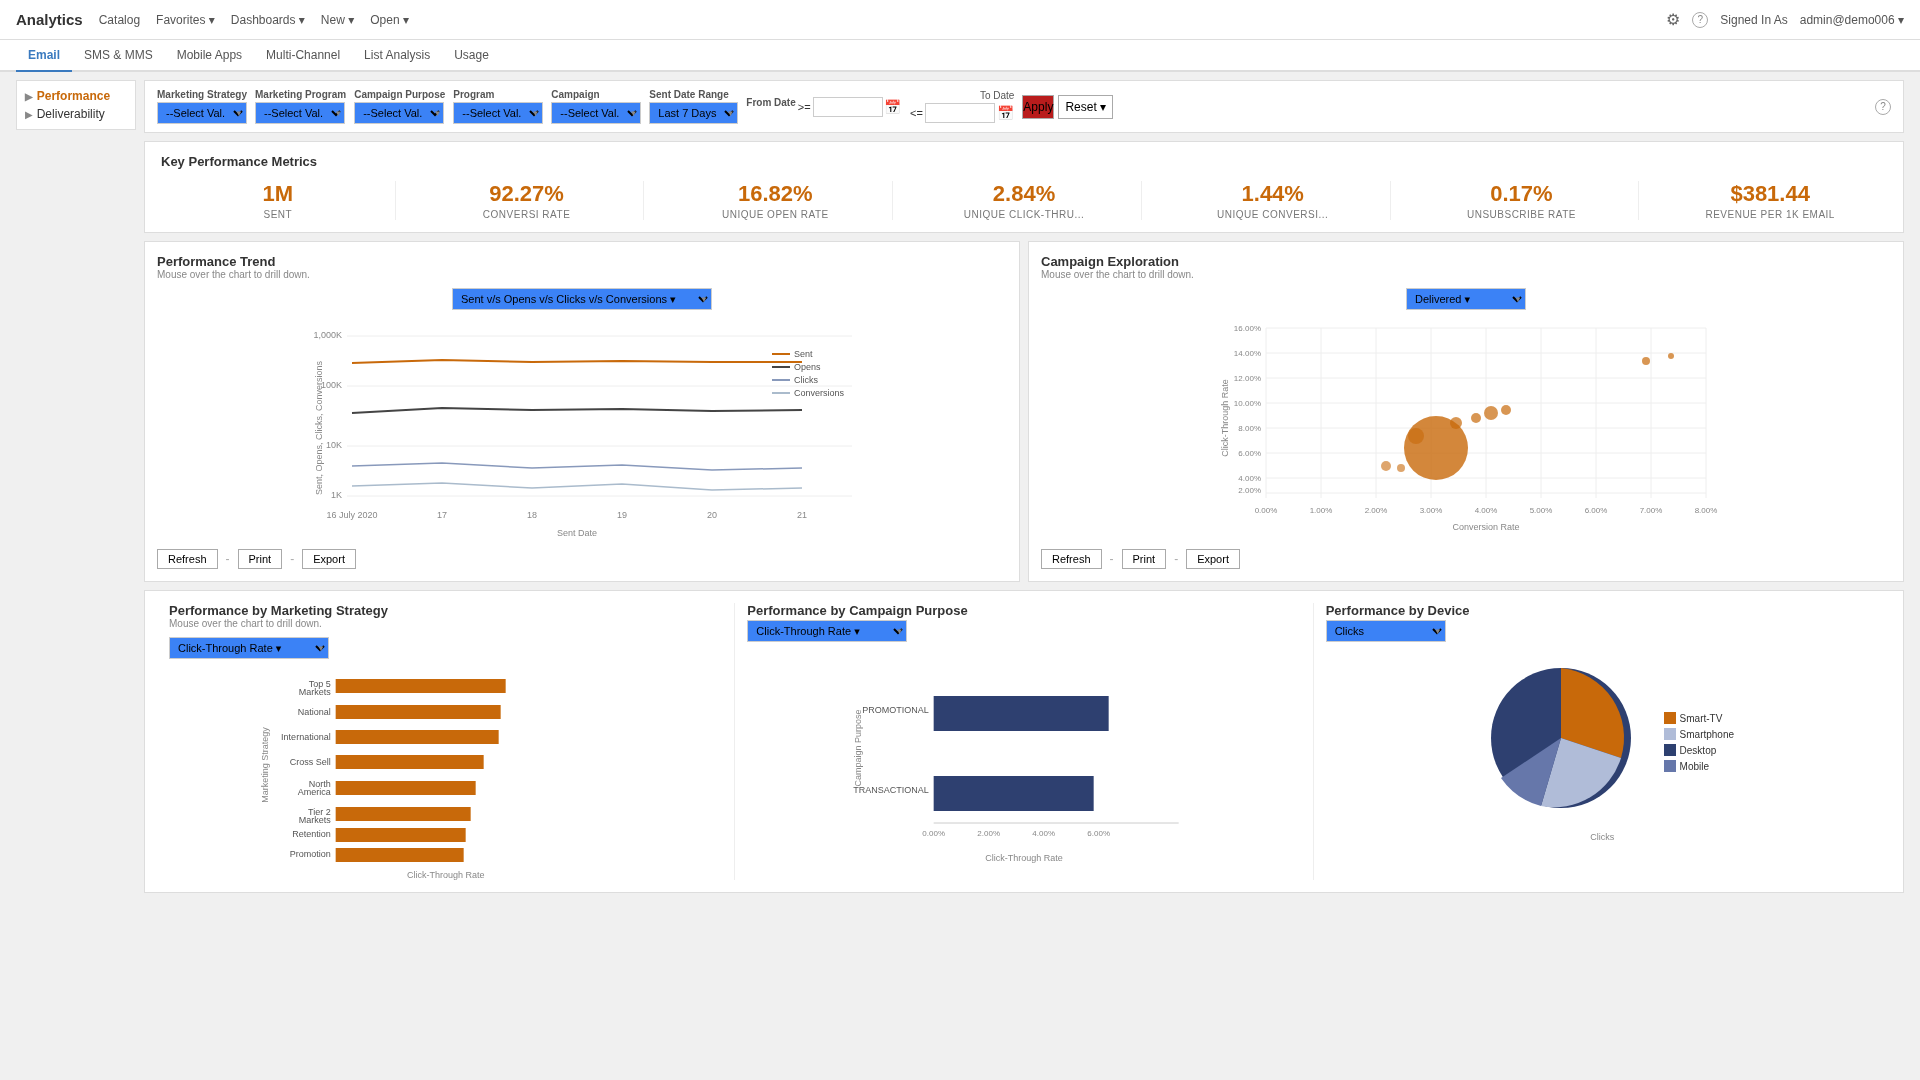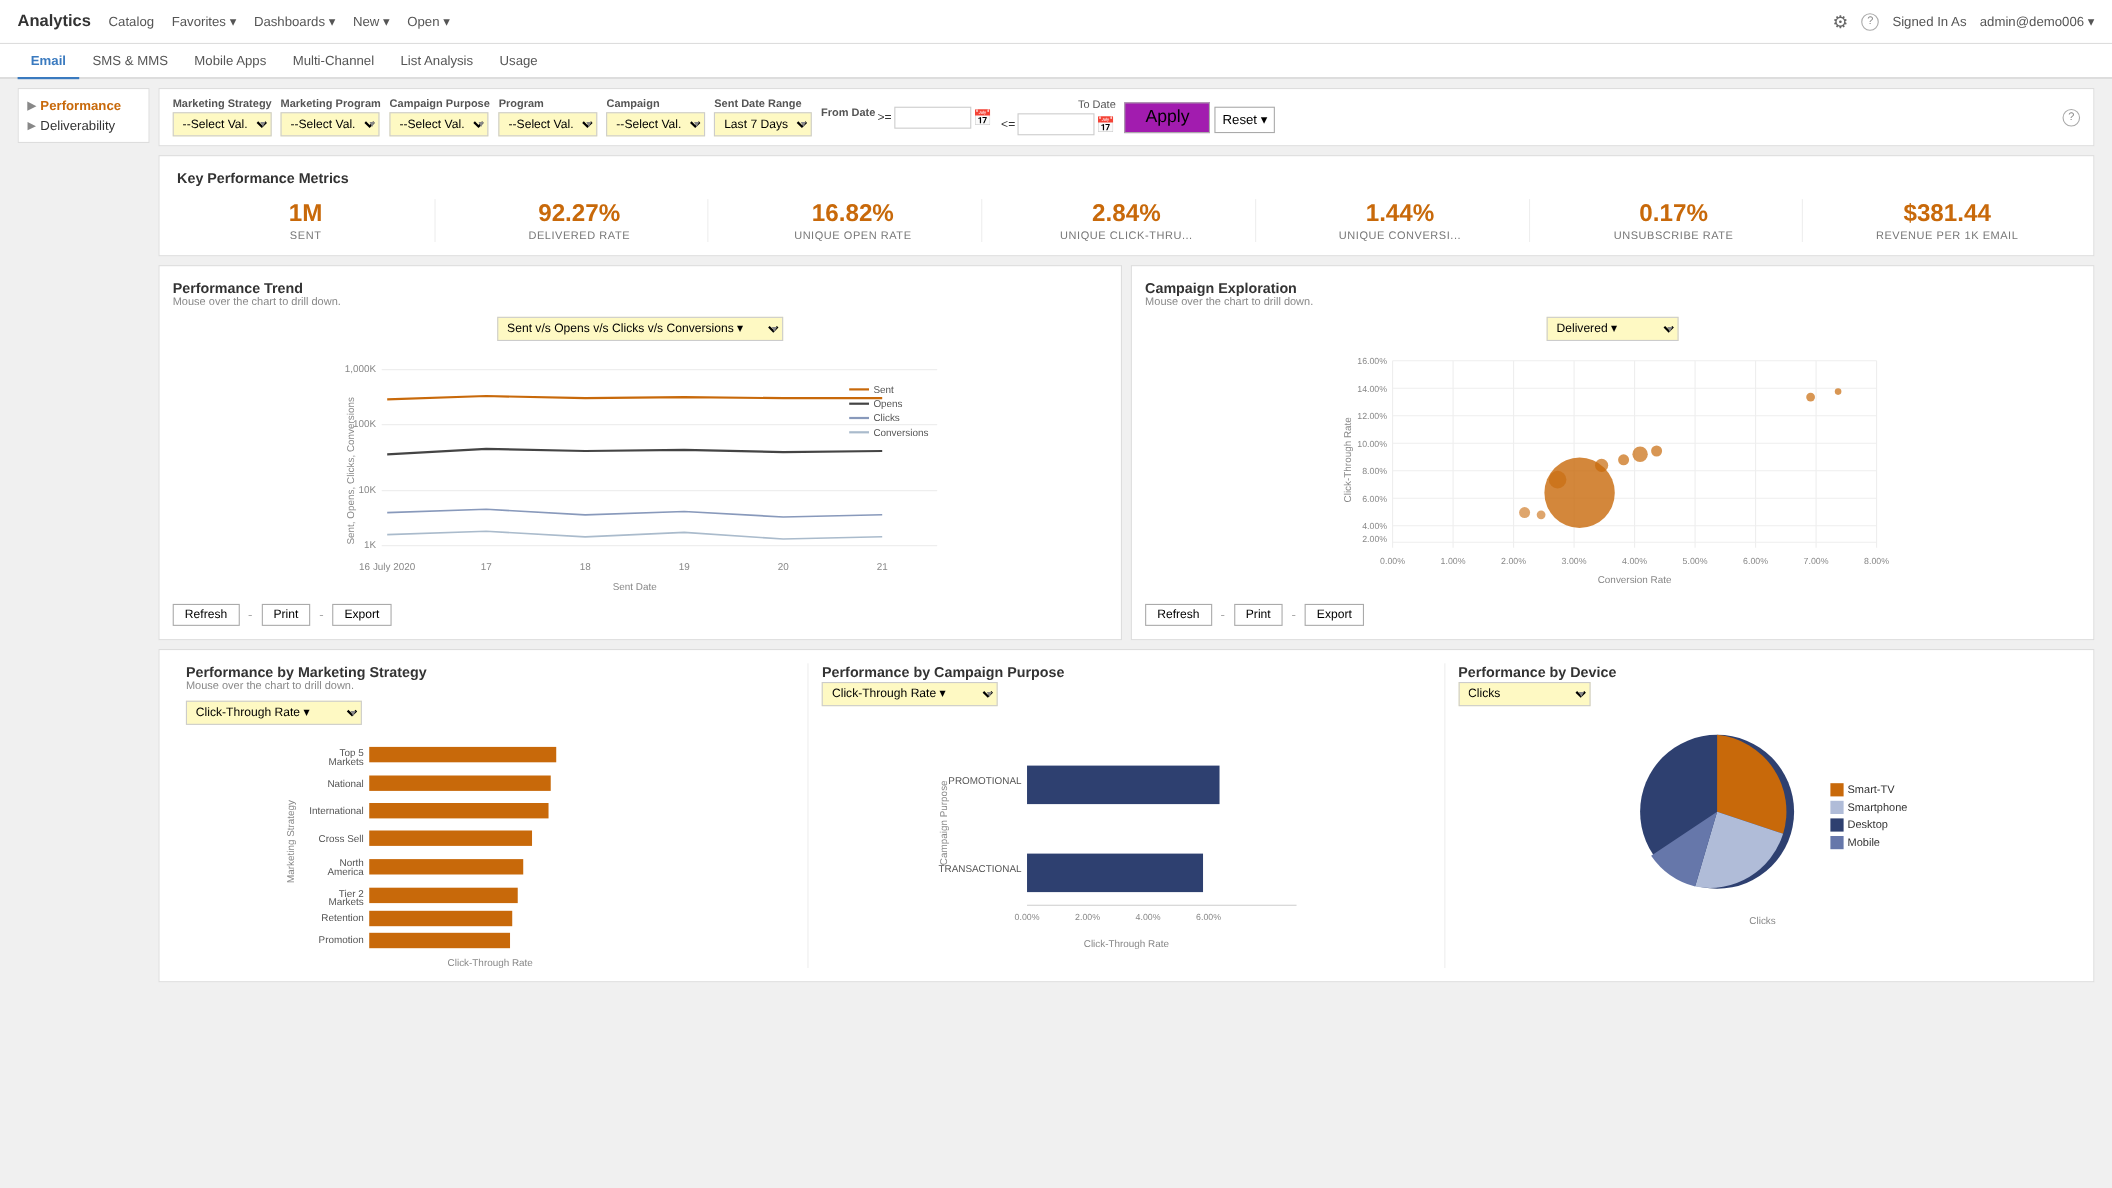--- a/index.html
+++ b/index.html
@@ -27,21 +27,21 @@
 
     
     .page-layout { display: flex; gap: 8px; }
     .sidebar { width: 120px; flex-shrink: 0; }
     .content-area { flex: 1; }
 
     
     .filter-bar { background: #fff; border: 1px solid #ddd; padding: 8px 12px; margin-bottom: 8px; display: flex; align-items: center; gap: 8px; flex-wrap: wrap; }
     .select-wrapper { position: relative; display: inline-block; }
     .select-wrapper::after { content: '▼'; font-size: 8px; position: absolute; right: 4px; top: 50%; transform: translateY(-50%); pointer-events: none; color: #888; }
-    .btn-apply { background: #a21caf; border: 1px solid #aaa; padding: 4px 18px; font-size: 16px; cursor: pointer; }
+    .btn-apply { background: #b91c1c; border: 1px solid #aaa; padding: 4px 0; font-size: 12px; cursor: pointer; }
     .btn-reset { background: #fff; border: 1px solid #aaa; padding: 4px 6px; font-size: 12px; cursor: pointer; display: flex; align-items: center; gap: 2px; }
     .date-input { font-size: 11px; border: 1px solid #ccc; padding: 3px 6px; width: 90px; }
     .cal-icon { font-size: 14px; cursor: pointer; color: #666; }
 
     
     .kpi-section { background: #fff; border: 1px solid #ddd; padding: 12px 16px; margin-bottom: 8px; }
     .kpi-title { font-size: 13px; font-weight: bold; margin-bottom: 12px; }
     .kpi-grid { display: flex; gap: 14px; }
     .kpi-item { flex: 1; text-align: center; border-right: 1px solid #eee; padding: 0 8px; }
     .kpi-item:last-child { border-right: none; }
@@ -70,21 +70,21 @@
 
     
     .pie-legend { display: flex; flex-direction: column; gap: 4px; font-size: 10px; margin-top: 8px; }
     .pie-legend-item { display: flex; align-items: center; gap: 4px; }
     .pie-legend-color { width: 12px; height: 12px; }
 
     .help-icon { width: 16px; height: 16px; border-radius: 50%; border: 1px solid #aaa; display: inline-flex; align-items: center; justify-content: center; font-size: 10px; cursor: pointer; color: #888; }
 
     .settings-icon { font-size: 16px; cursor: pointer; color: #666; }
 
-    select { font-size: 11px; border: 1px solid #ccc; background: #fef9c3; padding: 3px 4px; cursor: pointer; }
+    select { font-size: 11px; border: 1px solid #ccc; background: #3b82f6; padding: 3px 4px; cursor: pointer; }
   </style>
 </head>
 <body>
 
 <div class="top-bar">
   <div class="top-bar-left">
     <span class="app-title">Analytics</span>
     <div class="top-nav">
       <a>Catalog</a>
       <a>Favorites ▾</a>
@@ -204,21 +204,21 @@
 
       <div class="kpi-section">
         <div class="kpi-title">Key Performance Metrics</div>
         <div class="kpi-grid">
           <div class="kpi-item">
             <div class="kpi-value">1M</div>
             <div class="kpi-label">SENT</div>
           </div>
           <div class="kpi-item">
             <div class="kpi-value">92.27%</div>
-            <div class="kpi-label">DELIVERED RATE</div>
+            <div class="kpi-label">CONVERSI RATE</div>
           </div>
           <div class="kpi-item">
             <div class="kpi-value">16.82%</div>
             <div class="kpi-label">UNIQUE OPEN RATE</div>
           </div>
           <div class="kpi-item">
             <div class="kpi-value">2.84%</div>
             <div class="kpi-label">UNIQUE CLICK-THRU...</div>
           </div>
           <div class="kpi-item">

